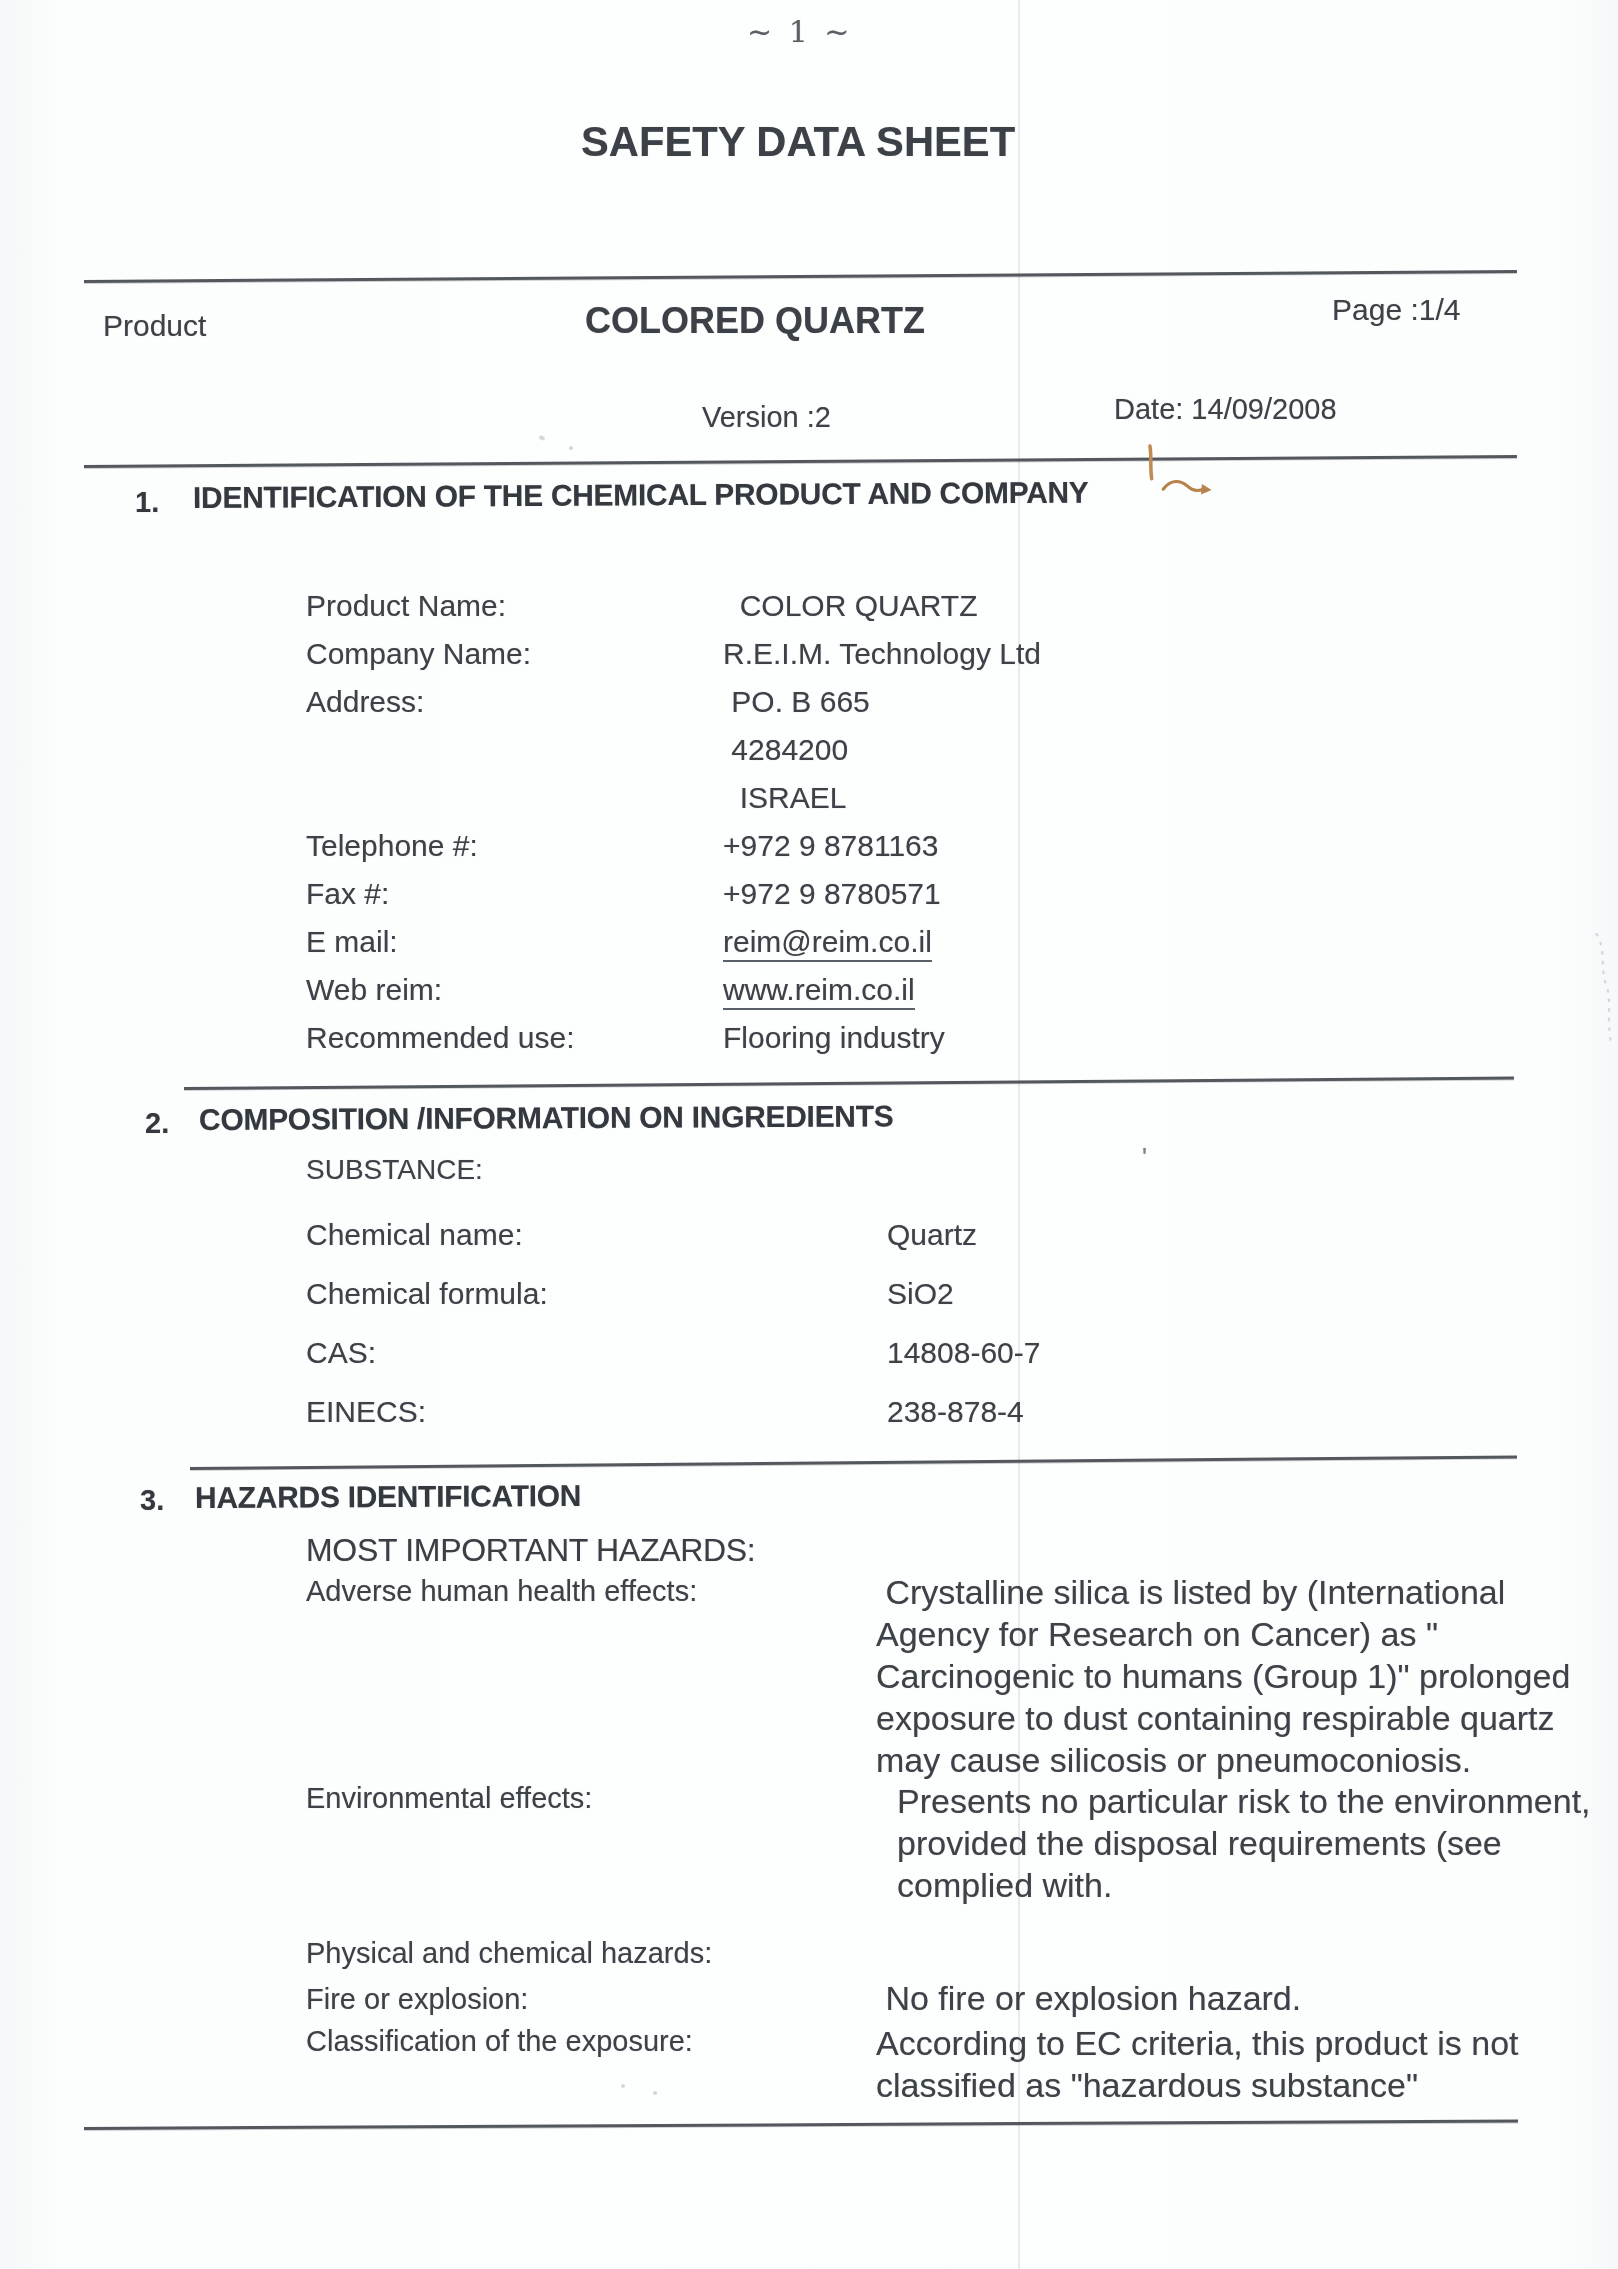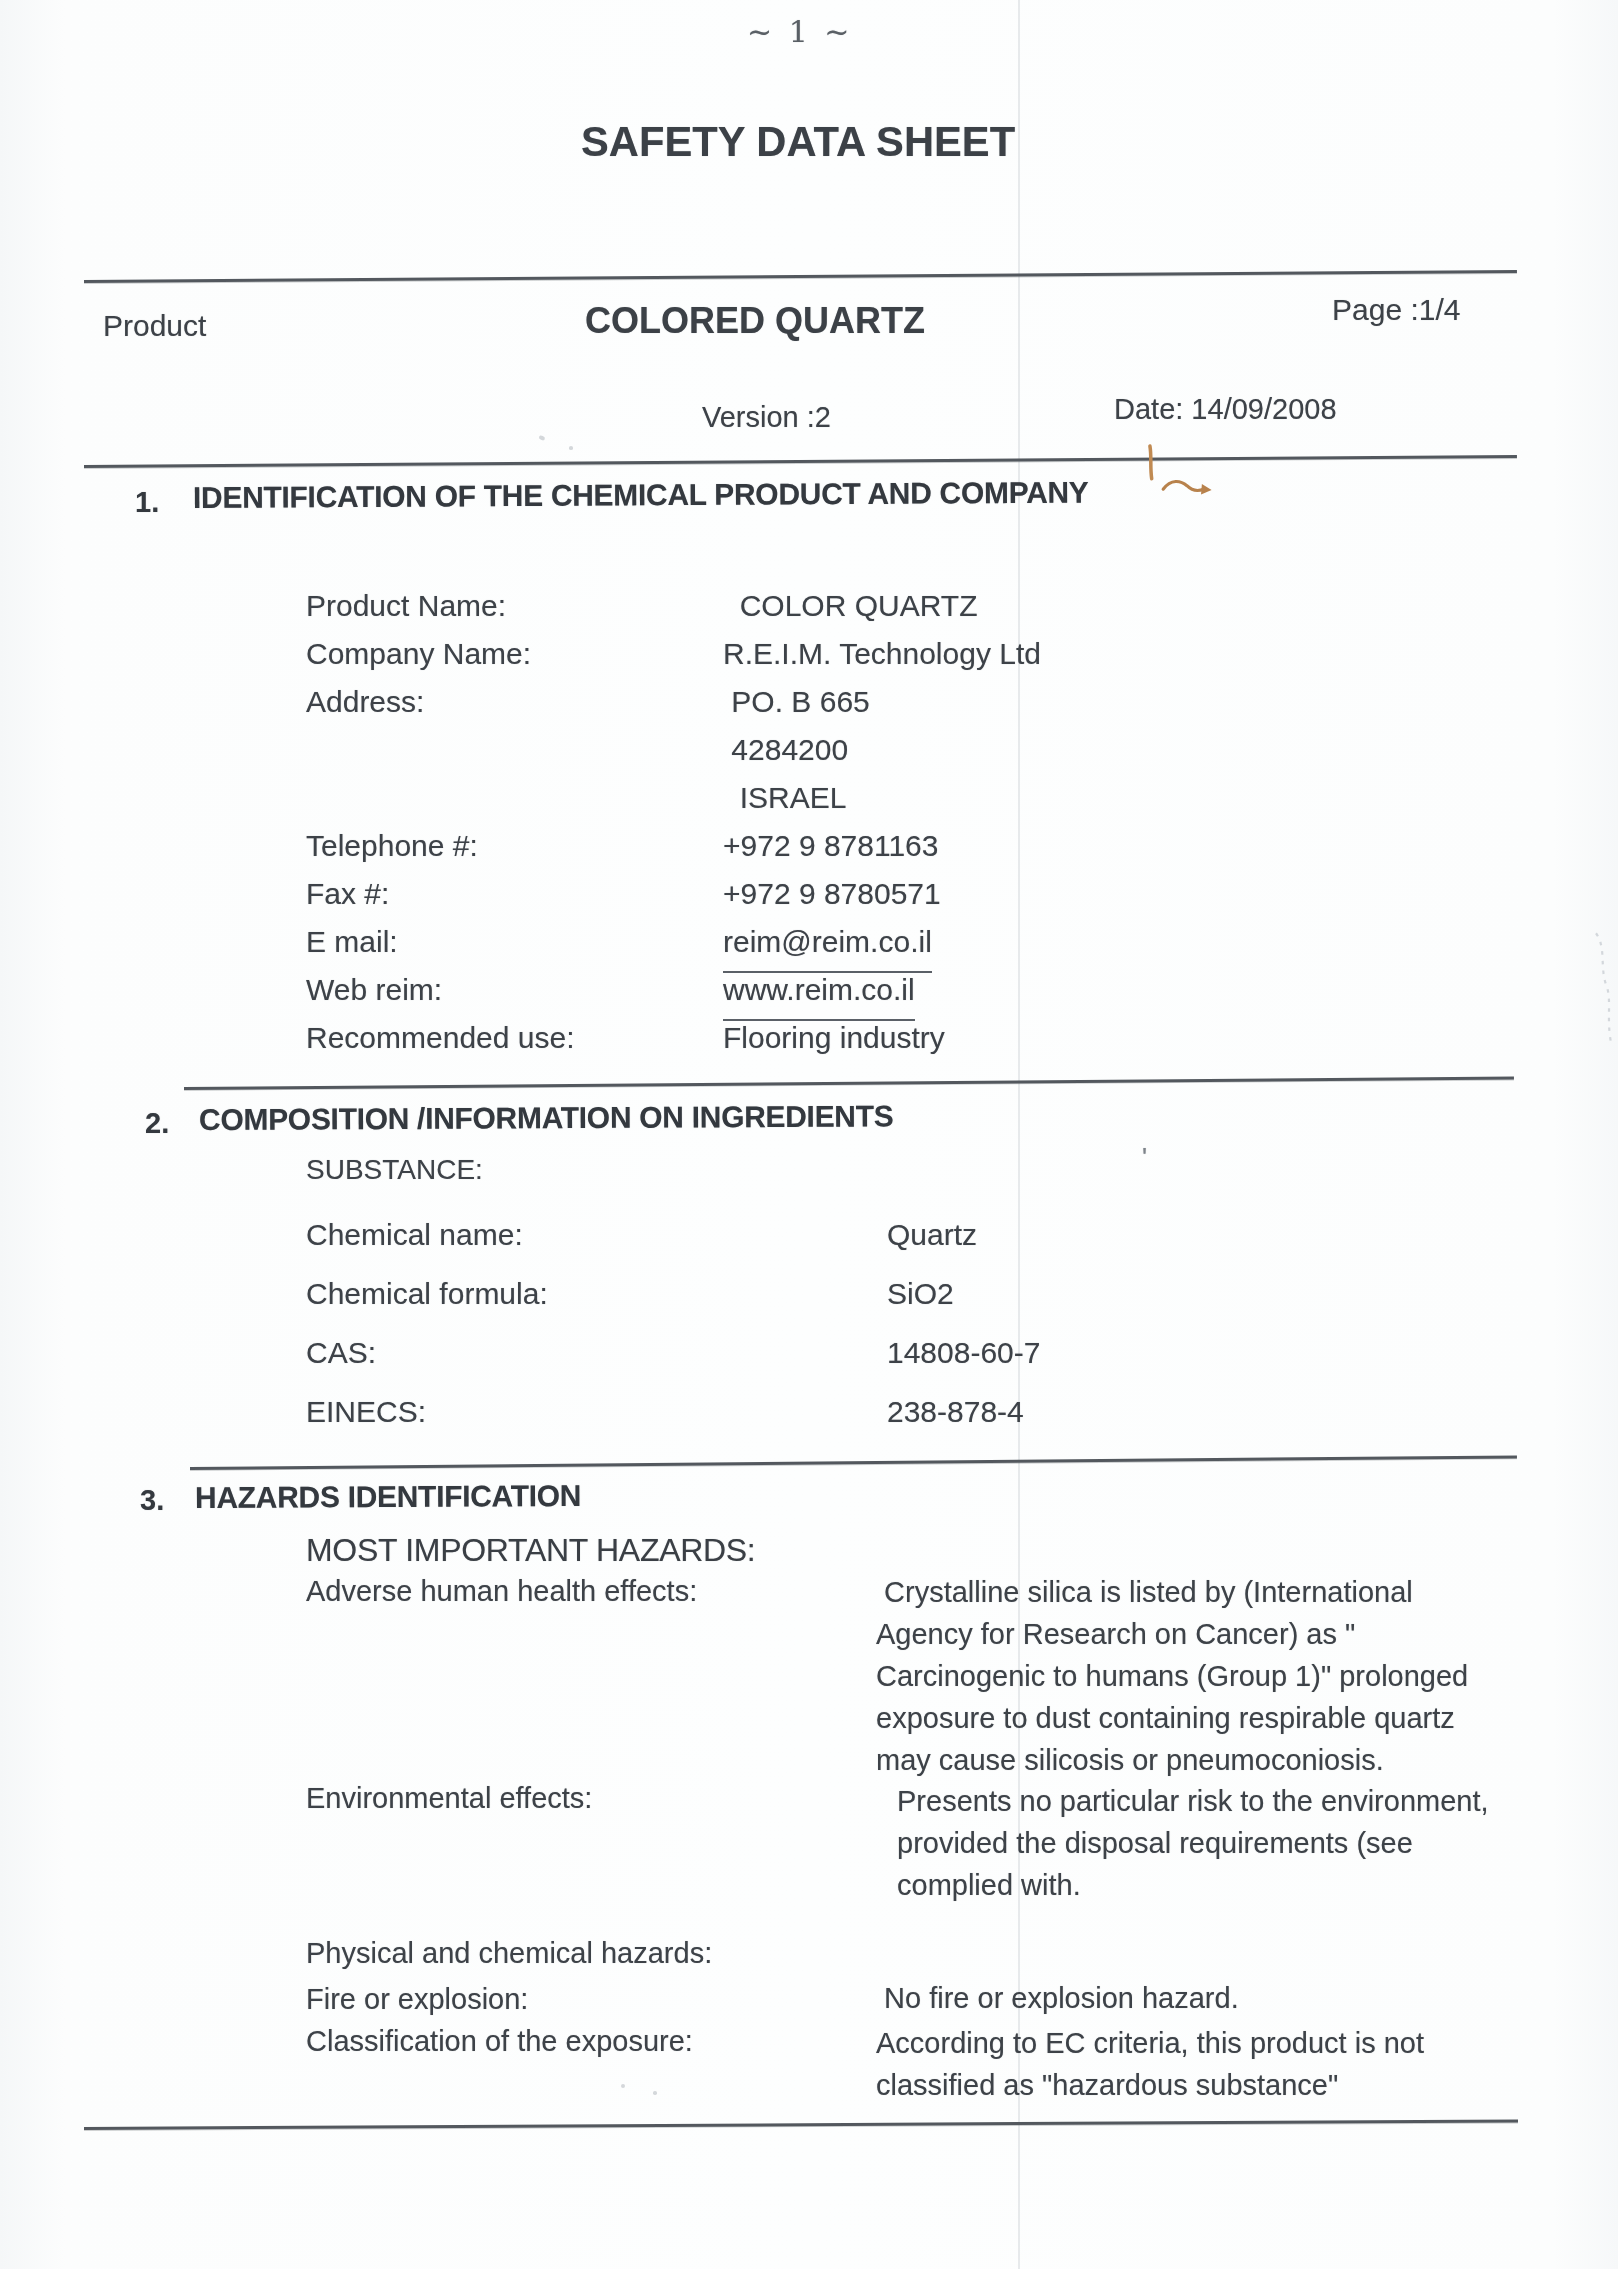--- a/index.html
+++ b/index.html
@@ -21,24 +21,24 @@
   .h-meta{font-size:29px;}
   .sec-num{font-size:29px;font-weight:700;color:#34393f;}
   .sec-title{font-size:30px;font-weight:700;color:#34393f;letter-spacing:-0.3px;}
   .rows{position:absolute;left:306px;font-size:30px;}
   .row{display:flex;height:48px;align-items:flex-start;}
   .row .lbl{width:417px;flex:none;white-space:pre;}
   .row .val{white-space:pre;}
   .rows2{position:absolute;left:306px;top:1206px;font-size:30px;}
   .rows2 .row{height:47px;margin-top:12px;}
   .rows2 .lbl{width:581px;}
-  .u{border-bottom:2.7px solid #5a6067;padding-bottom:12px;}
+  .u{border-bottom:2.7px solid #5a6067;padding-bottom:1px;}
   .sub36{font-size:32px;color:#3a3f45;letter-spacing:-0.3px;}
   .lab33{font-size:29px;}
-  .hzblock{position:absolute;left:876px;font-size:29px;line-height:42px;width:674px;}
+  .hzblock{position:absolute;left:876px;font-size:34px;line-height:42px;width:674px;}
   .hzblock div{white-space:pre;}
   .speck{position:absolute;border-radius:50%;background:#b2b8be;opacity:.55;}
   .mark{position:absolute;}
 </style>
 </head>
 <body>
 
 <div class="page">
 
   <div class="fold"></div>

